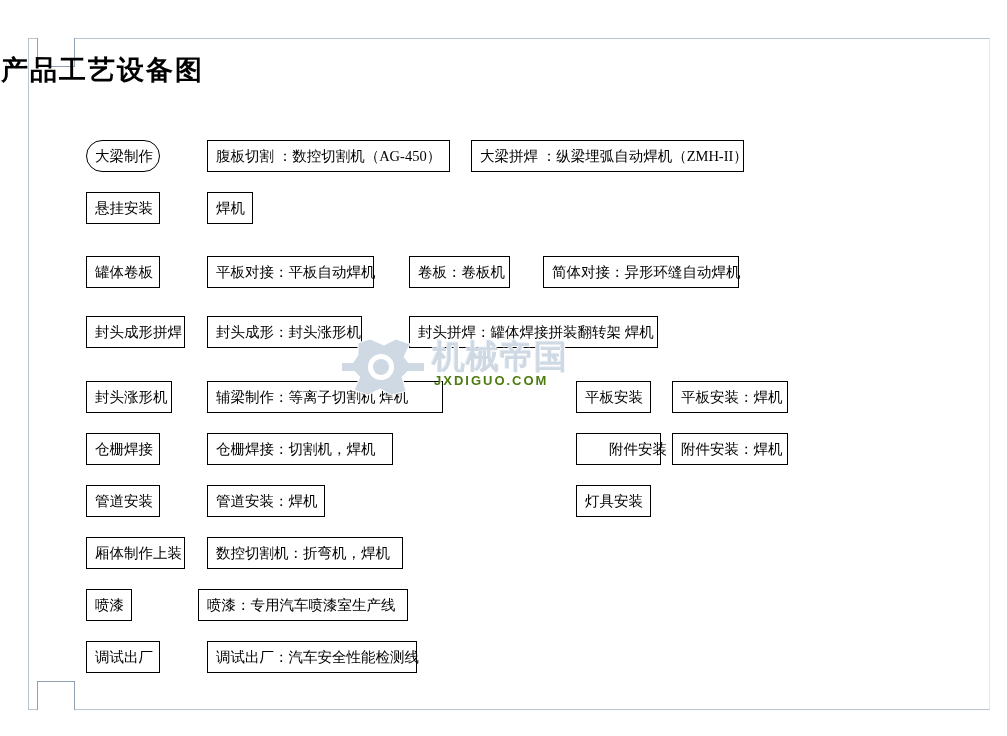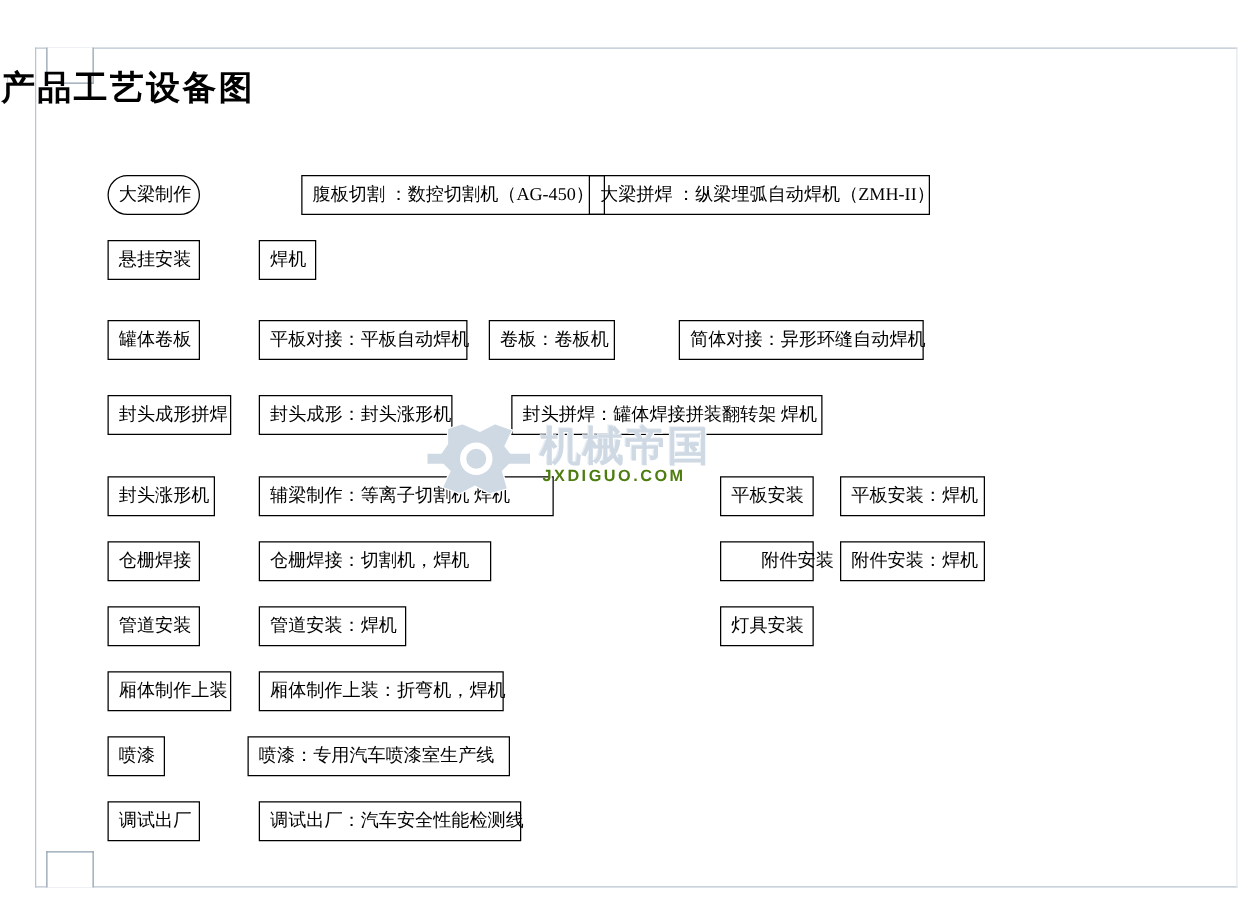--- a/index.html
+++ b/index.html
@@ -118,58 +118,58 @@
 <body>
 
 <div id="page-frame"></div>
 <div id="tiny-mark">□</div>
 
 <div id="doc-title">产品工艺设备图</div>
 
 <div id="diagram">
     <div class="row" style="top: 140px;">
       <div class="box stage" style="left: 86px; width: 74px; border-radius: 16px;">大梁制作</div>
-      <div class="box detail" style="left: 207px; width: 243px; margin-left: 34px;">腹板切割 ：数控切割机（AG-450）</div>
+      <div class="box detail" style="left: 207px; width: 243px;">腹板切割 ：数控切割机（AG-450）</div>
       <div class="box detail" style="left: 471px; width: 273px;">大梁拼焊 ：纵梁埋弧自动焊机（ZMH-II）</div>
     </div>
     <div class="row" style="top: 192px;">
       <div class="box stage" style="left: 86px; width: 74px;">悬挂安装</div>
       <div class="box detail" style="left: 207px; width: 46px;">焊机</div>
     </div>
     <div class="row" style="top: 256px;">
       <div class="box stage" style="left: 86px; width: 74px;">罐体卷板</div>
       <div class="box detail" style="left: 207px; width: 167px;">平板对接：平板自动焊机</div>
-      <div class="box detail" style="left: 391px; width: 101px;">卷板：卷板机</div>
+      <div class="box detail" style="left: 409px; width: 101px;">卷板：卷板机</div>
       <div class="box detail" style="left: 543px; width: 196px;">简体对接：异形环缝自动焊机</div>
     </div>
     <div class="row" style="top: 316px;">
       <div class="box stage" style="left: 86px; width: 99px;">封头成形拼焊</div>
       <div class="box detail" style="left: 207px; width: 155px;">封头成形：封头涨形机</div>
       <div class="box detail" style="left: 409px; width: 249px;">封头拼焊：罐体焊接拼装翻转架  焊机</div>
     </div>
     <div class="row" style="top: 381px;">
       <div class="box stage" style="left: 86px; width: 86px;">封头涨形机</div>
       <div class="box detail" style="left: 207px; width: 236px;">辅梁制作：等离子切割机  焊机</div>
       <div class="box detail" style="left: 576px; width: 75px;">平板安装</div>
       <div class="box detail" style="left: 672px; width: 116px;">平板安装：焊机</div>
     </div>
     <div class="row" style="top: 433px;">
       <div class="box stage" style="left: 86px; width: 74px;">仓栅焊接</div>
       <div class="box detail" style="left: 207px; width: 186px;">仓栅焊接：切割机，焊机</div>
-      <div class="box detail" style="left: 576px; width: 75px; padding-left: 32px;">附件安装</div>
+      <div class="box detail" style="left: 576px; width: 85px; padding-left: 32px;">附件安装</div>
       <div class="box detail" style="left: 672px; width: 116px;">附件安装：焊机</div>
     </div>
     <div class="row" style="top: 485px;">
       <div class="box stage" style="left: 86px; width: 74px;">管道安装</div>
       <div class="box detail" style="left: 207px; width: 118px;">管道安装：焊机</div>
       <div class="box detail" style="left: 576px; width: 75px;">灯具安装</div>
     </div>
     <div class="row" style="top: 537px;">
       <div class="box stage" style="left: 86px; width: 99px;">厢体制作上装</div>
-      <div class="box detail" style="left: 207px; width: 196px;">厢体制作上装：折弯机，焊机</div>
+      <div class="box detail" style="left: 207px; width: 196px;">数控切割机：折弯机，焊机</div>
     </div>
     <div class="row" style="top: 589px;">
       <div class="box stage" style="left: 86px; width: 46px;">喷漆</div>
       <div class="box detail" style="left: 198px; width: 210px;">喷漆：专用汽车喷漆室生产线</div>
     </div>
     <div class="row" style="top: 641px;">
       <div class="box stage" style="left: 86px; width: 74px;">调试出厂</div>
       <div class="box detail" style="left: 207px; width: 210px;">调试出厂：汽车安全性能检测线</div>
     </div>
   </div>

